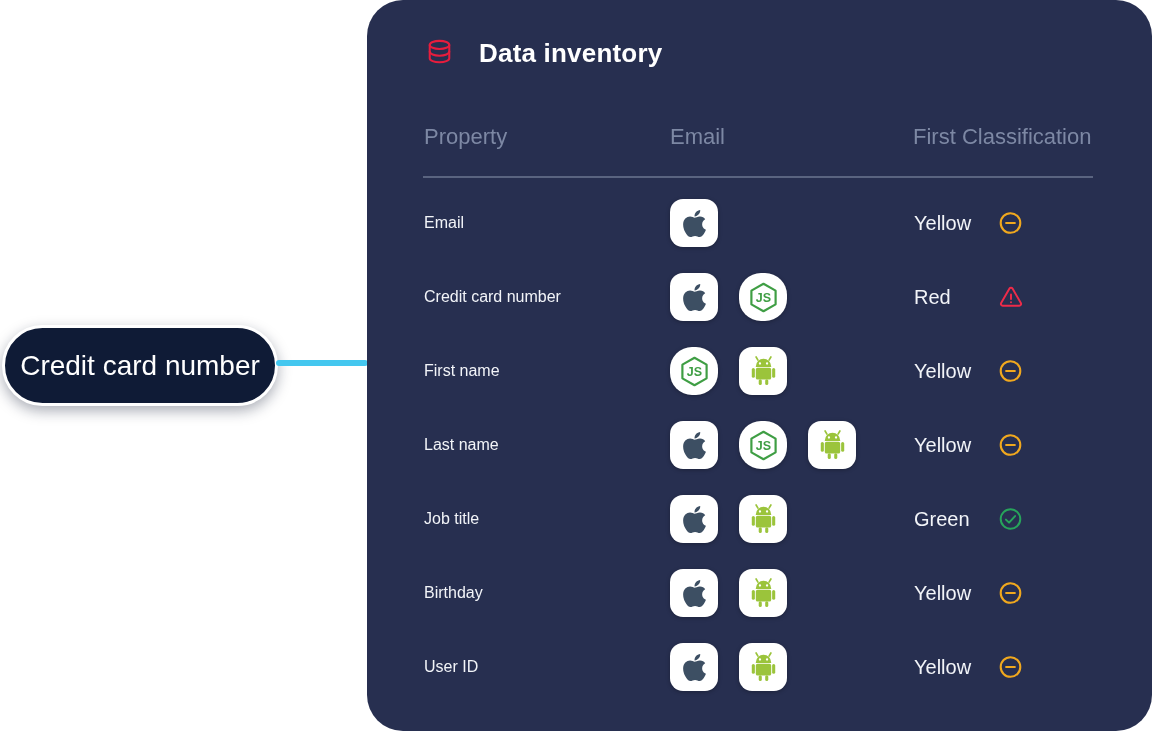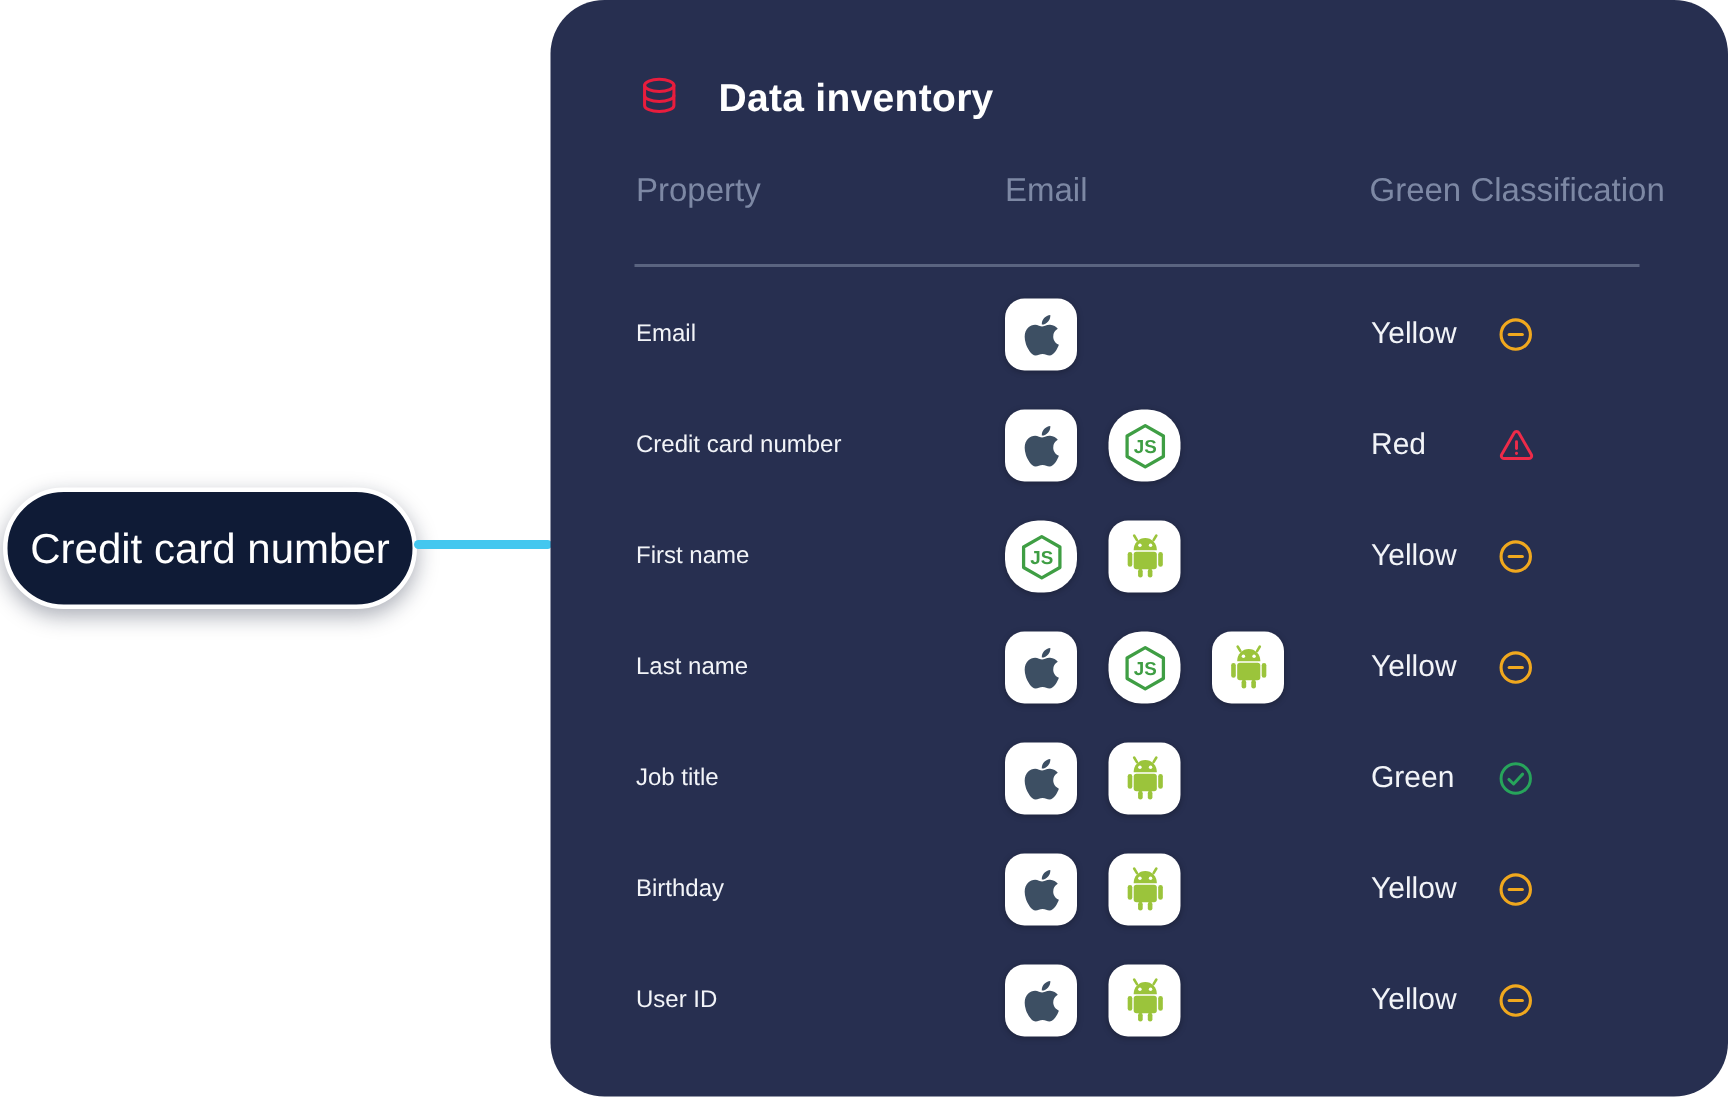--- a/index.html
+++ b/index.html
@@ -2,25 +2,25 @@
 <html style="--page_bg: #ffffff; --panel_bg: #272f50; --header_text: #ffffff; --column_header: #7d88a4; --divider: #5a6480; --row_text: #f2f4f8; --tile_bg: #ffffff; --accent_red: #e81d3d; --apple: #3d4f63; --nodejs_green: #3f9e44; --android_green: #9bc43b; --risk_yellow: #f0a81e; --risk_red: #ee2b49; --risk_green: #27a45b; --connector_cyan: #44c7ef; --callout_bg: #0f1b36; --callout_border: #ffffff;"><head>
 <meta charset="utf-8">
 <style>
   html,body{margin:0;padding:0;background:#ffffff;}
   .stage{position:relative;width:1152px;height:734px;background:var(--page_bg);overflow:hidden;
          font-family:"Liberation Sans",sans-serif;}
 
   
   .panel{position:absolute;left:367px;top:0;width:785px;height:731px;
          background:var(--panel_bg);border-radius:36px;}
-  .panel-header{position:absolute;left:58px;top:38px;display:flex;align-items:center;gap:25px;margin-top:12px;}
+  .panel-header{position:absolute;left:58px;top:38px;display:flex;align-items:center;gap:25px;}
   .db-icon{display:inline-flex;color:var(--accent_red);}
   .panel-title{margin:0;font-size:26px;font-weight:700;color:var(--header_text);letter-spacing:.2px;}
 
-  .col-head{position:absolute;top:114px;font-size:22px;color:var(--column_header);}
+  .col-head{position:absolute;top:124px;font-size:22px;color:var(--column_header);}
   .col-property{left:57px;} .col-source{left:303px;} .col-risk{left:546px;}
 
   .divider{position:absolute;left:56px;top:176px;width:670px;height:1.5px;background:var(--divider);}
 
   .rows{position:absolute;left:0;top:186px;width:785px;}
   .row{position:relative;height:74px;}
   .row .prop{position:absolute;left:57px;top:50%;transform:translateY(-50%);
              font-size:16px;color:var(--row_text);}
   .row .sources{position:absolute;left:303px;top:50%;transform:translateY(-50%);
                 display:flex;gap:21px;}
@@ -61,21 +61,21 @@
           <ellipse cx="12" cy="5.8" rx="8.2" ry="3.4"></ellipse>
           <path d="M3.8 5.8v11.2c0 1.9 3.67 3.4 8.2 3.4s8.2-1.5 8.2-3.4V5.8"></path>
           <path d="M3.8 11.4c0 1.9 3.67 3.4 8.2 3.4s8.2-1.5 8.2-3.4"></path>
         </svg>
       </span>
       <h1 class="panel-title">Data inventory</h1>
     </header>
 
     <span class="col-head col-property">Property</span>
     <span class="col-head col-source">Email</span>
-    <span class="col-head col-risk">Green Classification</span>
+    <span class="col-head col-risk">First Classification</span>
 
     <div class="divider"></div>
 
     <div class="rows" id="rows">
   <div class="row">
     <span class="prop">Email</span>
     <div class="sources">
             <span class="tile icon-apple">
               <svg viewBox="0 0 384 512" width="27" height="31">
                 <path fill="currentColor" d="M318.7 268.7c-.2-36.7 16.4-64.4 50-84.8-18.8-26.9-47.2-41.7-84.7-44.6-35.5-2.8-74.3 20.7-88.5 20.7-15 0-49.4-19.7-76.4-19.7C63.3 141.2 4 184.8 4 273.5q0 39.3 14.4 81.2c12.8 36.7 59 126.7 107.2 125.2 25.2-.6 43-17.9 75.8-17.9 31.8 0 48.3 17.9 76.4 17.9 48.6-.7 90.4-82.5 102.6-119.3-65.2-30.7-61.7-90-61.7-91.9zm-56.6-164.2c27.3-32.4 24.8-61.9 24-72.5-24.1 1.4-52 16.4-67.9 34.9-17.5 19.8-27.8 44.3-25.6 71.9 26.1 2 49.9-11.4 69.5-34.3z"></path>

